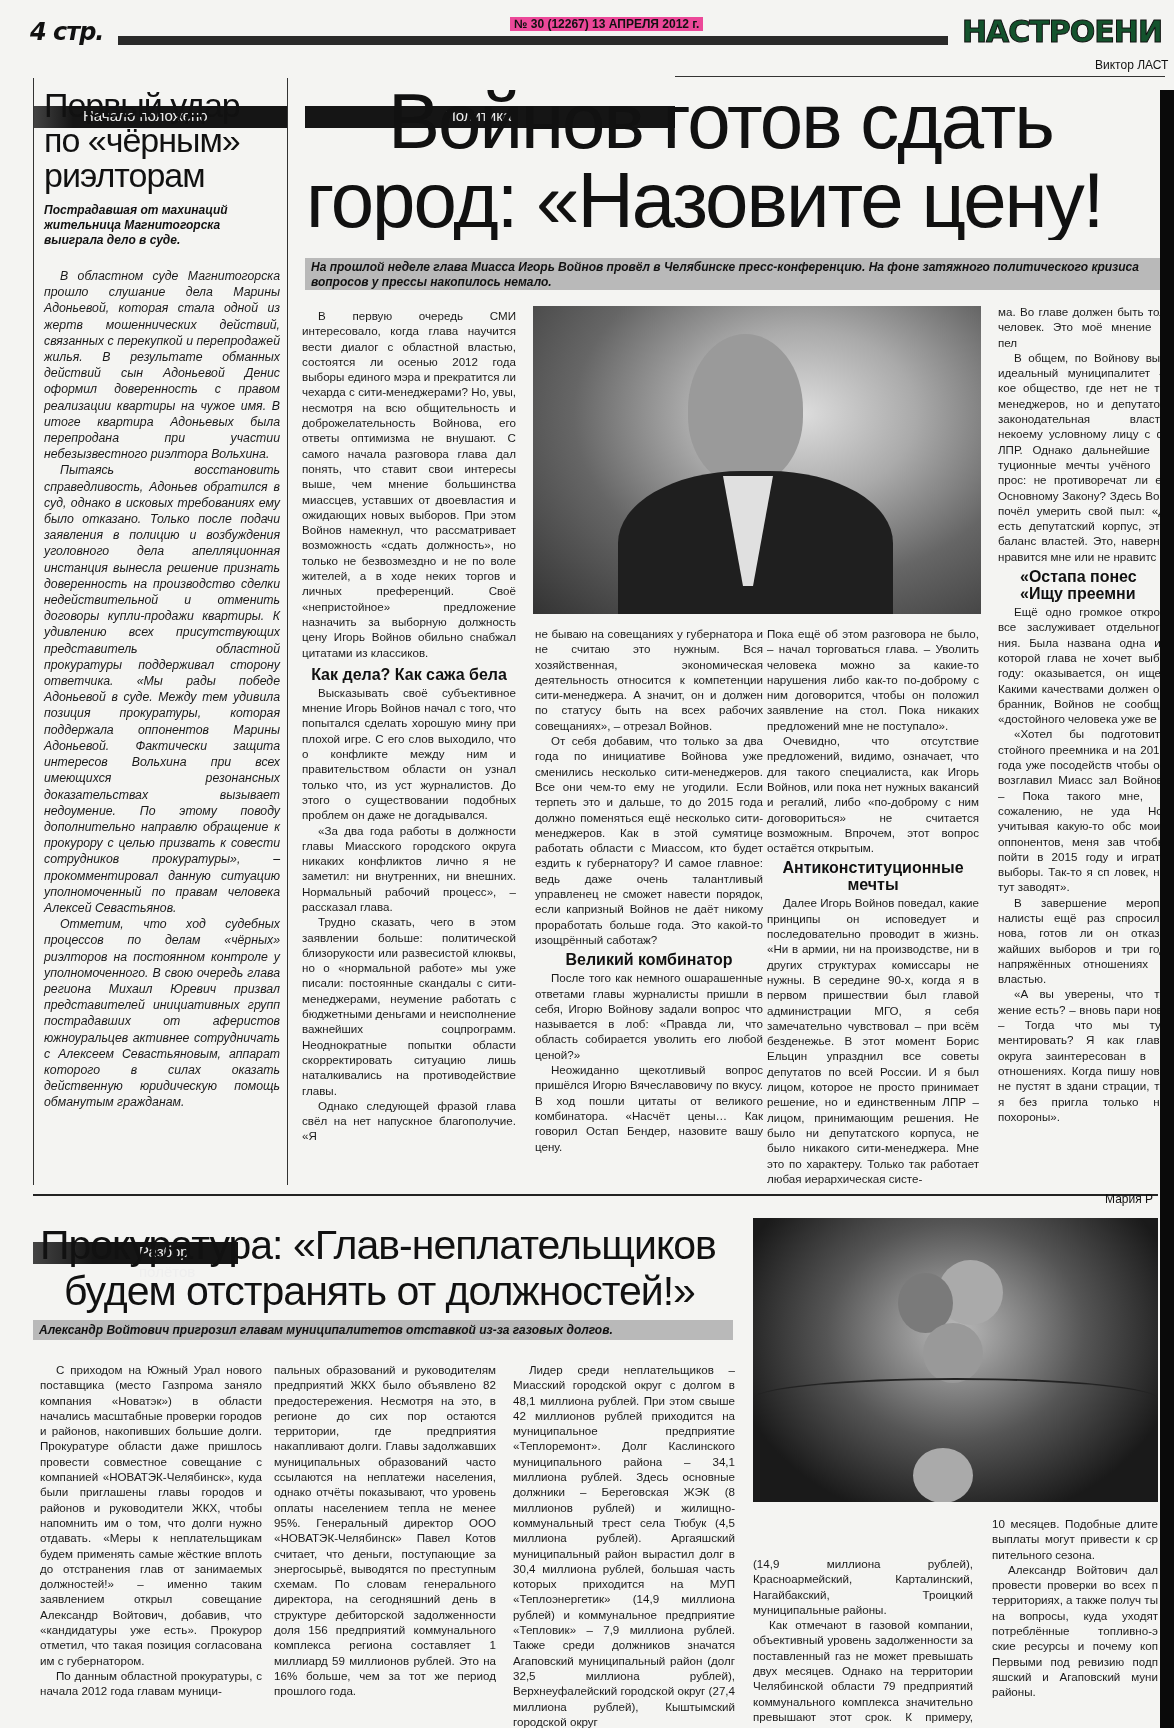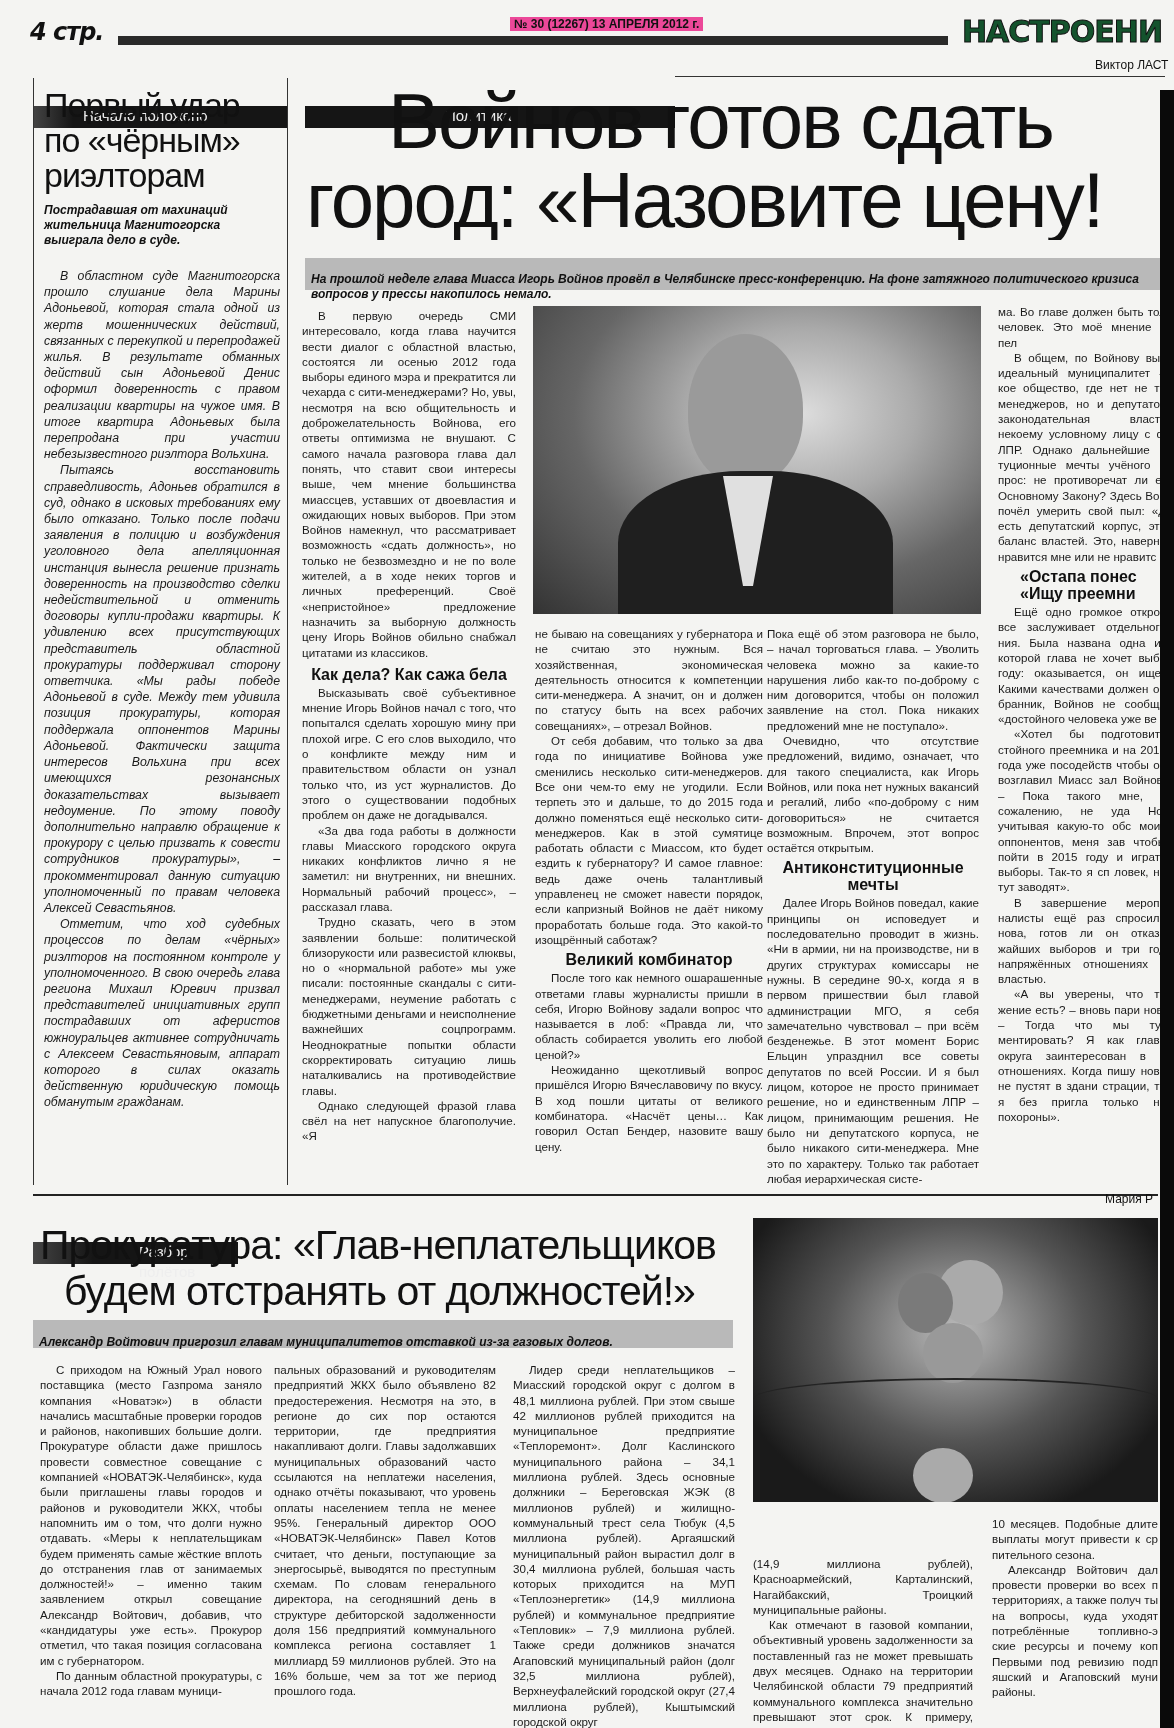--- a/index.html
+++ b/index.html
@@ -4,21 +4,21 @@
 <style>
   html,body{margin:0;padding:0;}
   body{width:1174px;height:1728px;position:relative;overflow:hidden;background:#f4f4f2;color:#111;font-family:"Liberation Sans",sans-serif;}
   .abs{position:absolute;}
   .p{font-family:"Liberation Sans",sans-serif;font-size:11.6px;line-height:15.3px;text-align:justify;margin:0;text-indent:16px;color:#1a1a1a;}
   .p.noind{text-indent:0;}
   .it{font-style:italic;}
   .hdr-bar{height:9px;background:#2a2a2a;}
   .rubric{background:#151515;color:#eee;font-size:15px;height:22px;line-height:20px;box-sizing:border-box;margin-top:48px;}
   .subh{font-weight:bold;text-align:center;font-size:16px;line-height:17px;margin:4px 0 2px;}
-  .lede{background:#b9b9b9;font-weight:bold;font-style:italic;font-size:12px;line-height:15px;padding:14px 6px;}
+  .lede{background:#b9b9b9;font-weight:bold;font-style:italic;font-size:12px;line-height:15px;padding:2px 6px;}
   .vrule{background:#333;width:1px;}
   .photo{background:#777;overflow:hidden;}
 </style>
 </head>
 <body>
 
 <div class="abs" style="left:0;top:0;width:1174px;height:55px;">
   <div class="abs" style="left:30px;top:18px;font-size:24px;font-weight:bold;font-style:italic;font-family:'DejaVu Sans',sans-serif;letter-spacing:-1px;">4 стр.</div>
   <div class="abs hdr-bar" style="left:118px;top:36px;width:830px;"></div>
   <div class="abs" style="left:510px;top:17px;font-size:12px;font-weight:bold;background:#ec4899;padding:0 4px;">№ 30 (12267) 13 АПРЕЛЯ 2012 г.</div>

